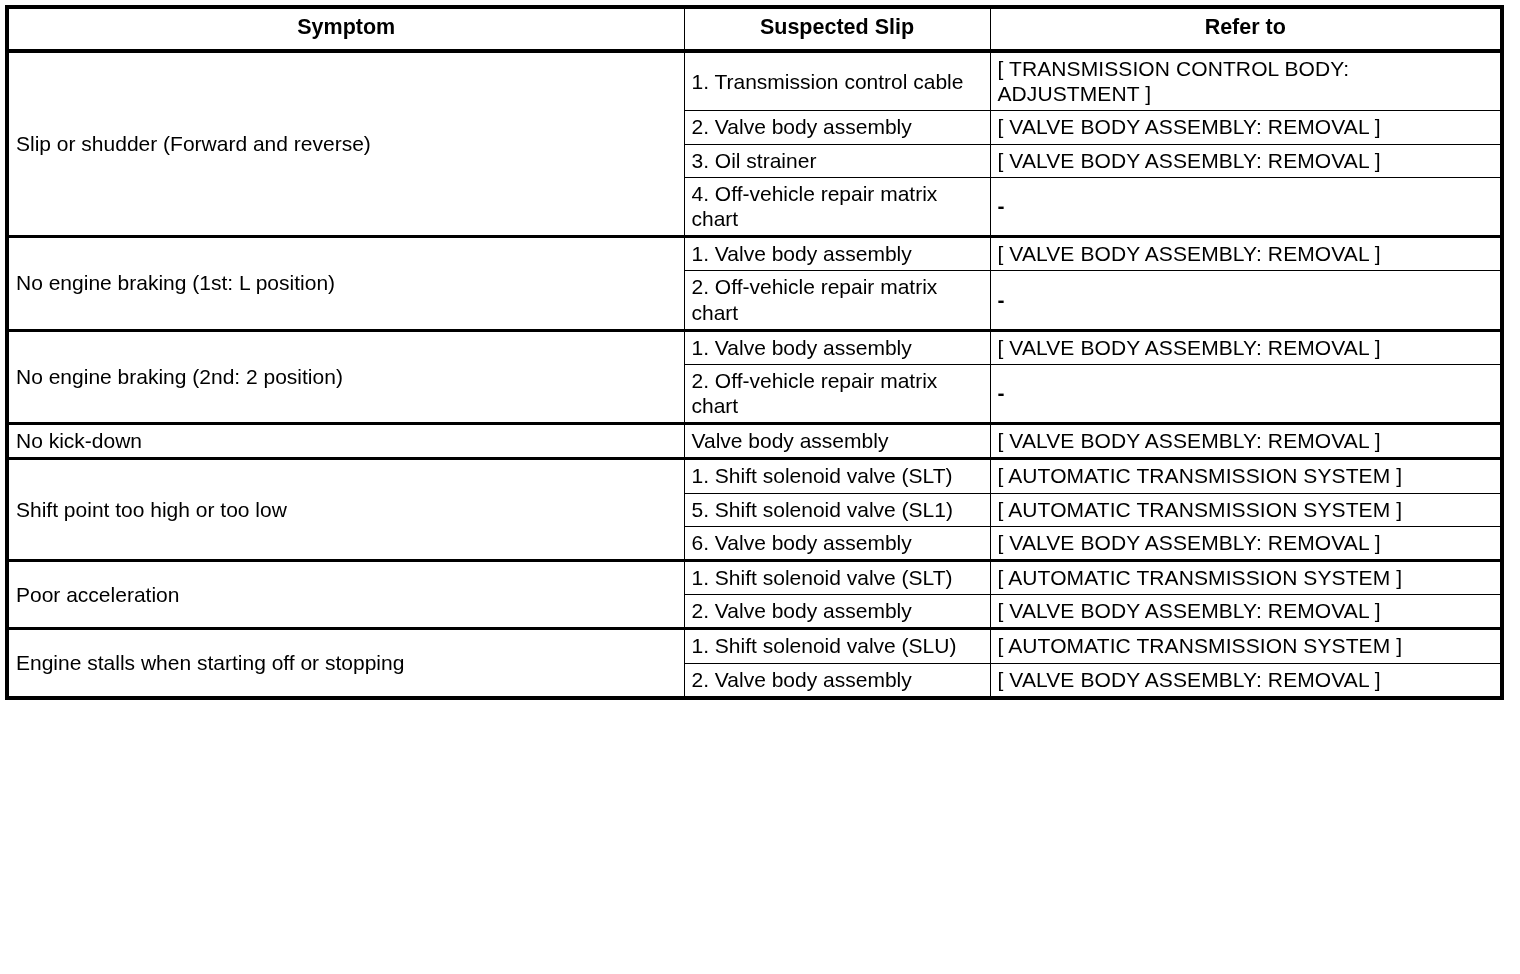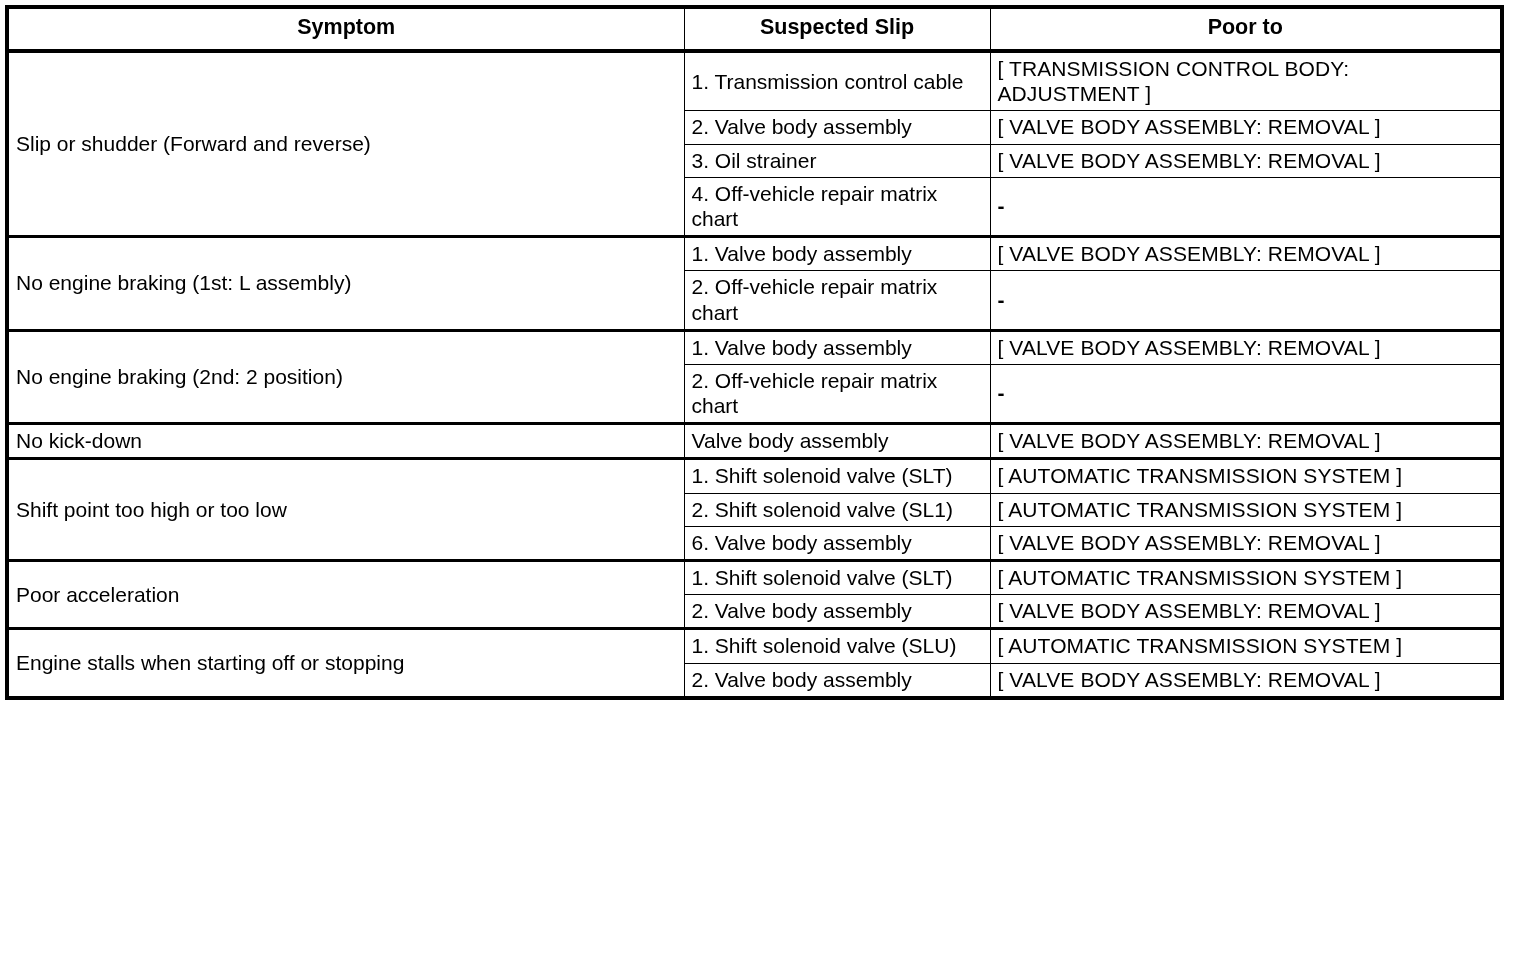--- a/index.html
+++ b/index.html
@@ -85,21 +85,21 @@
   <table class="dtc">
     <colgroup>
       <col class="c-symptom">
       <col class="c-area">
       <col class="c-refer">
     </colgroup>
     <thead>
       <tr>
         <th>Symptom</th>
         <th>Suspected Slip</th>
-        <th>Poor to</th>
+        <th>Refer to</th>
       </tr>
     </thead>
     <tbody id="tbody">
         <tr class="group-start">
           <td class="symptom" rowspan="4">Slip or shudder (Forward and reverse)</td>
           <td class="area">1. Transmission control cable</td>
           <td class="refer">[ TRANSMISSION CONTROL BODY: ADJUSTMENT ]</td>
         </tr>
         <tr>
           <td class="area">2. Valve body assembly</td>
@@ -107,21 +107,21 @@
         </tr>
         <tr>
           <td class="area">3. Oil strainer</td>
           <td class="refer">[ VALVE BODY ASSEMBLY: REMOVAL ]</td>
         </tr>
         <tr>
           <td class="area">4. Off-vehicle repair matrix chart</td>
           <td class="refer dash">-</td>
         </tr>
         <tr class="group-start">
-          <td class="symptom" rowspan="2">No engine braking (1st: L assembly)</td>
+          <td class="symptom" rowspan="2">No engine braking (1st: L position)</td>
           <td class="area">1. Valve body assembly</td>
           <td class="refer">[ VALVE BODY ASSEMBLY: REMOVAL ]</td>
         </tr>
         <tr>
           <td class="area">2. Off-vehicle repair matrix chart</td>
           <td class="refer dash">-</td>
         </tr>
         <tr class="group-start">
           <td class="symptom" rowspan="2">No engine braking (2nd: 2 position)</td>
           <td class="area">1. Valve body assembly</td>
@@ -135,21 +135,21 @@
           <td class="symptom" rowspan="1">No kick-down</td>
           <td class="area">Valve body assembly</td>
           <td class="refer">[ VALVE BODY ASSEMBLY: REMOVAL ]</td>
         </tr>
         <tr class="group-start">
           <td class="symptom" rowspan="3">Shift point too high or too low</td>
           <td class="area">1. Shift solenoid valve (SLT)</td>
           <td class="refer">[ AUTOMATIC TRANSMISSION SYSTEM ]</td>
         </tr>
         <tr>
-          <td class="area">2. Shift solenoid valve (SL1)</td>
+          <td class="area">5. Shift solenoid valve (SL1)</td>
           <td class="refer">[ AUTOMATIC TRANSMISSION SYSTEM ]</td>
         </tr>
         <tr>
           <td class="area">6. Valve body assembly</td>
           <td class="refer">[ VALVE BODY ASSEMBLY: REMOVAL ]</td>
         </tr>
         <tr class="group-start">
           <td class="symptom" rowspan="2">Poor acceleration</td>
           <td class="area">1. Shift solenoid valve (SLT)</td>
           <td class="refer">[ AUTOMATIC TRANSMISSION SYSTEM ]</td>

